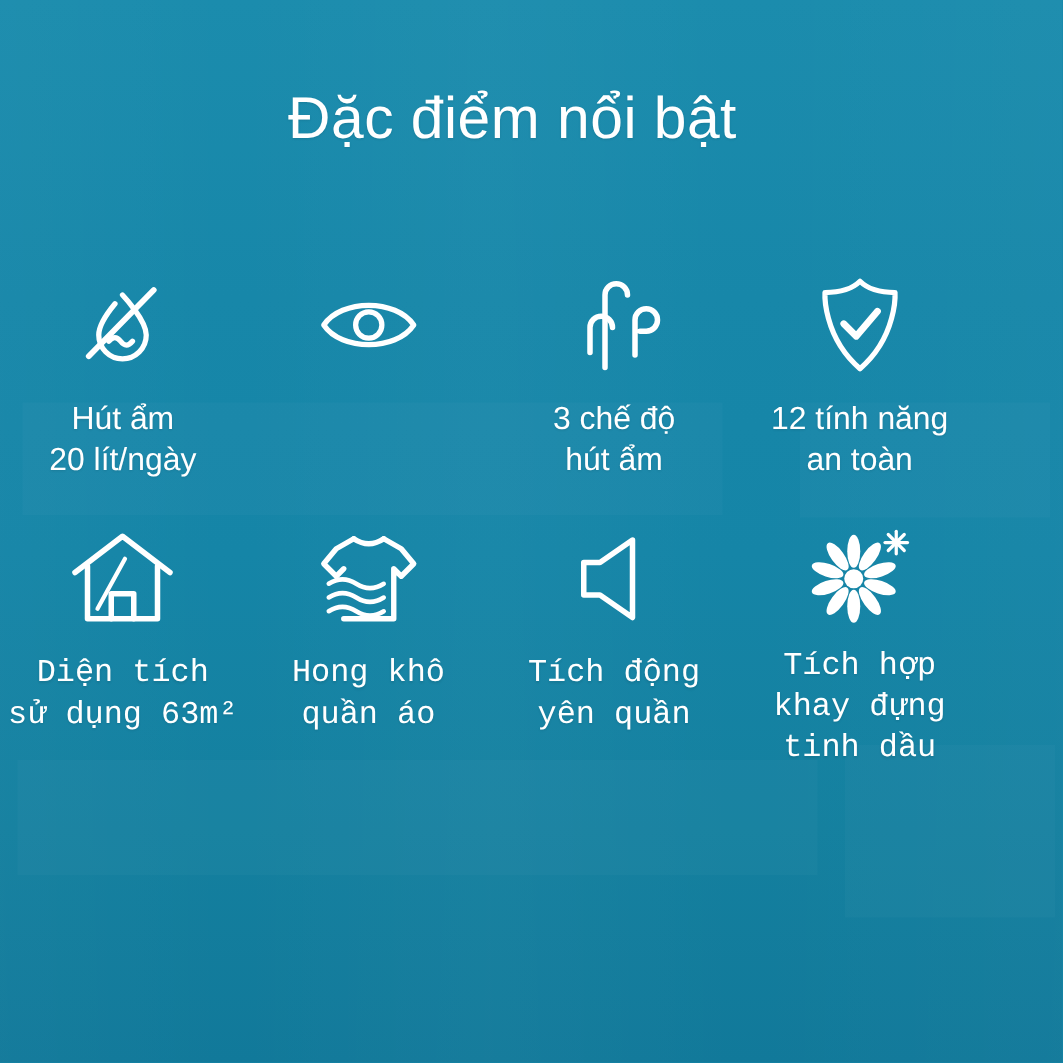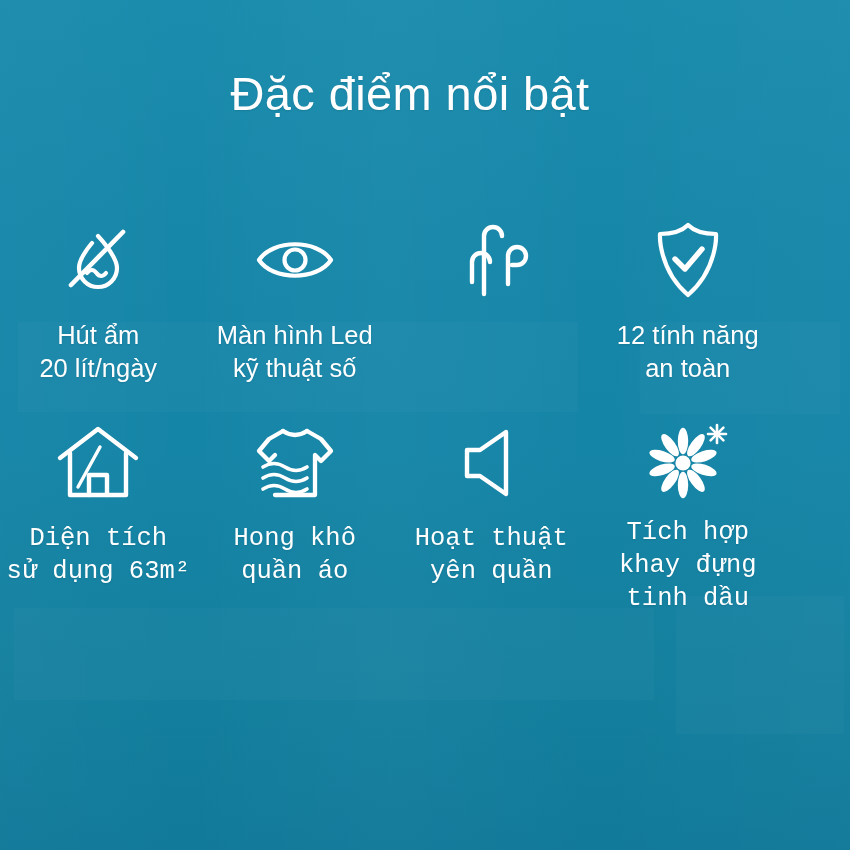--- a/index.html
+++ b/index.html
@@ -133,33 +133,33 @@
       </span>
     </div>
 
     <div class="cell">
       <span class="icon">
         <svg width="82" height="60" viewBox="0 0 82 60" fill="none" stroke="#ffffff" stroke-width="4.2" stroke-linecap="round" stroke-linejoin="round">
           <path d="M5 30 C19 9 63 9 77 30 C63 51 19 51 5 30 Z"></path>
           <circle cx="41" cy="30" r="10.5"></circle>
         </svg>
       </span>
-      <span class="label">
-        <span class="ln">Màn hình Led</span>
-        <span class="ln">kỹ thuật số</span>
-      </span>
     </div>
 
     <div class="cell">
       <span class="icon">
         <svg width="62" height="76" viewBox="0 0 62 76" fill="none" stroke="#ffffff" stroke-width="4.4" stroke-linecap="round" stroke-linejoin="round">
           <path d="M12 60 L12 40 a9 9 0 0 1 18 0"></path>
           <path d="M31 72 L31 14 a9 9 0 0 1 9 -9 a9 9 0 0 1 9 9" transform="translate(-7,0)"></path>
           <path d="M48 62 L48 34 a9 9 0 0 1 9 -9 a9 9 0 0 1 0 18 L52 43"></path>
         </svg>
+      </span>
+      <span class="label">
+        <span class="ln">3 chế độ</span>
+        <span class="ln">hút ẩm</span>
       </span>
     </div>
 
     <div class="cell">
       <span class="icon">
         <svg width="68" height="78" viewBox="0 0 68 78" fill="none" stroke="#ffffff" stroke-width="4.2" stroke-linecap="round" stroke-linejoin="round">
           <path d="M34 4 C27 11 15 13 6 13 C6 13 4 48 34 74 C64 48 62 13 62 13 C53 13 41 11 34 4 Z"></path>
           <path d="M21 38 L31 48 L48 28" stroke-width="5.4"></path>
         </svg>
       </span>
@@ -201,21 +201,21 @@
       </span>
     </div>
 
     <div class="cell row2">
       <span class="icon">
         <svg width="62" height="72" viewBox="0 0 62 72" fill="none" stroke="#ffffff" stroke-width="4.4" stroke-linecap="round" stroke-linejoin="round">
           <path d="M46 5 L20 23 L7 23 L7 49 L20 49 L46 67 Z"></path>
         </svg>
       </span>
       <span class="label">
-        <span class="ln">Hoạt thuật</span>
+        <span class="ln">Tích động</span>
         <span class="ln">yên quần</span>
       </span>
     </div>
 
     <div class="cell row2">
       <span class="icon">
         <svg width="86" height="78" viewBox="0 0 86 78" fill="#ffffff" stroke="none">
           <g transform="translate(38,42)">
             <circle cx="0" cy="0" r="7.6"></circle>
             <g>

